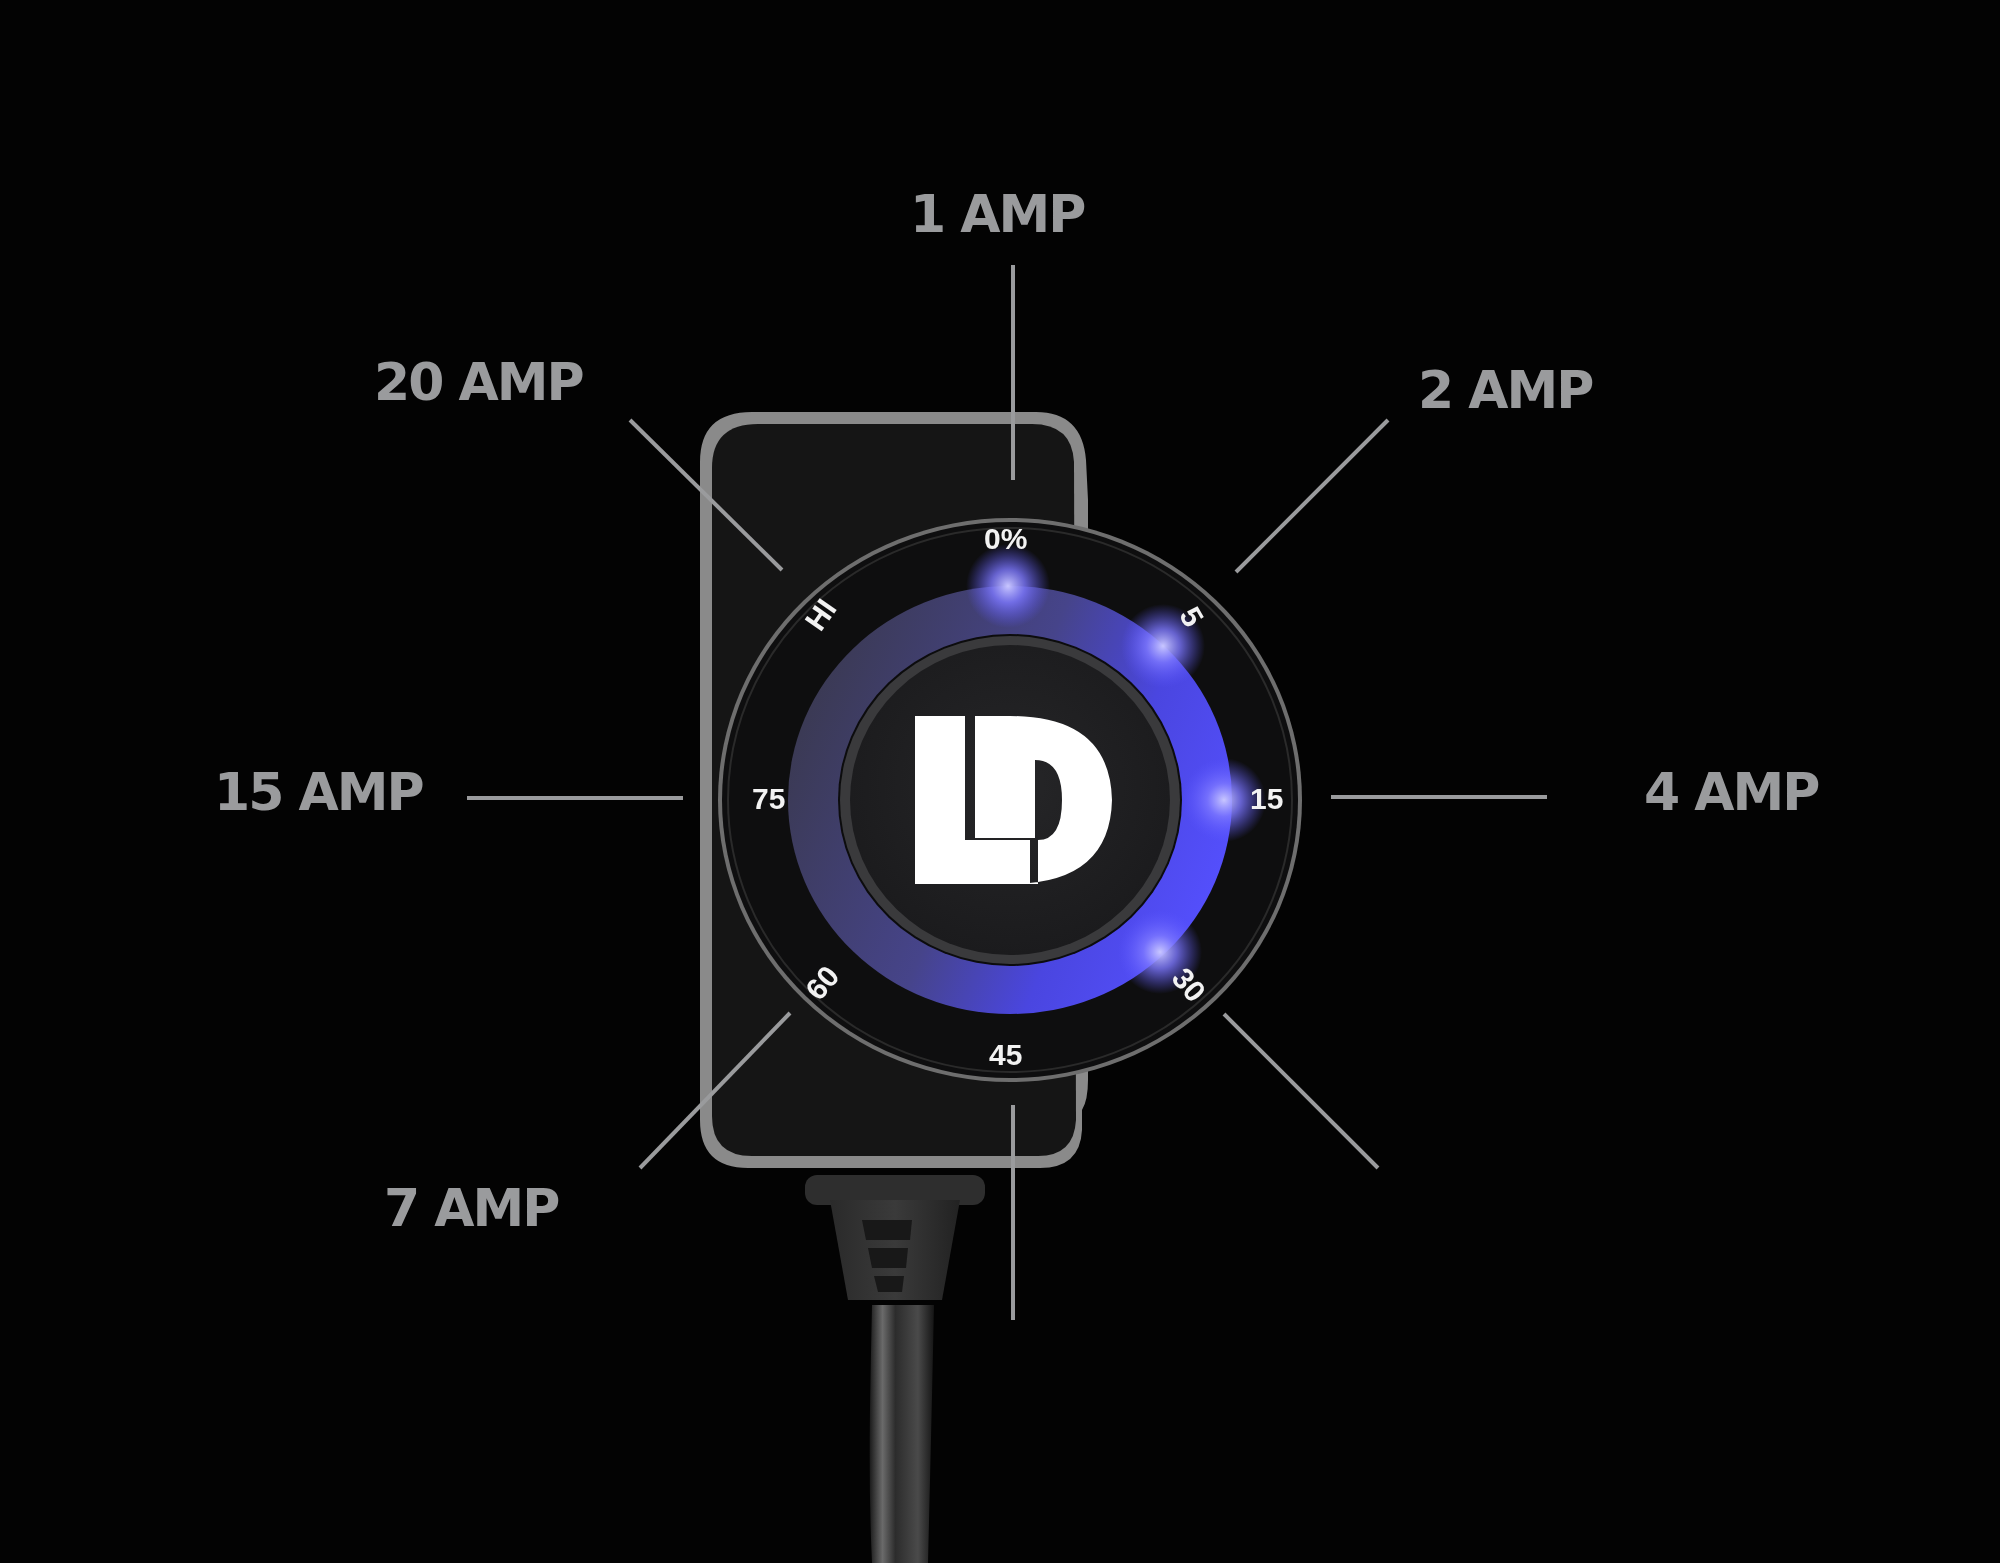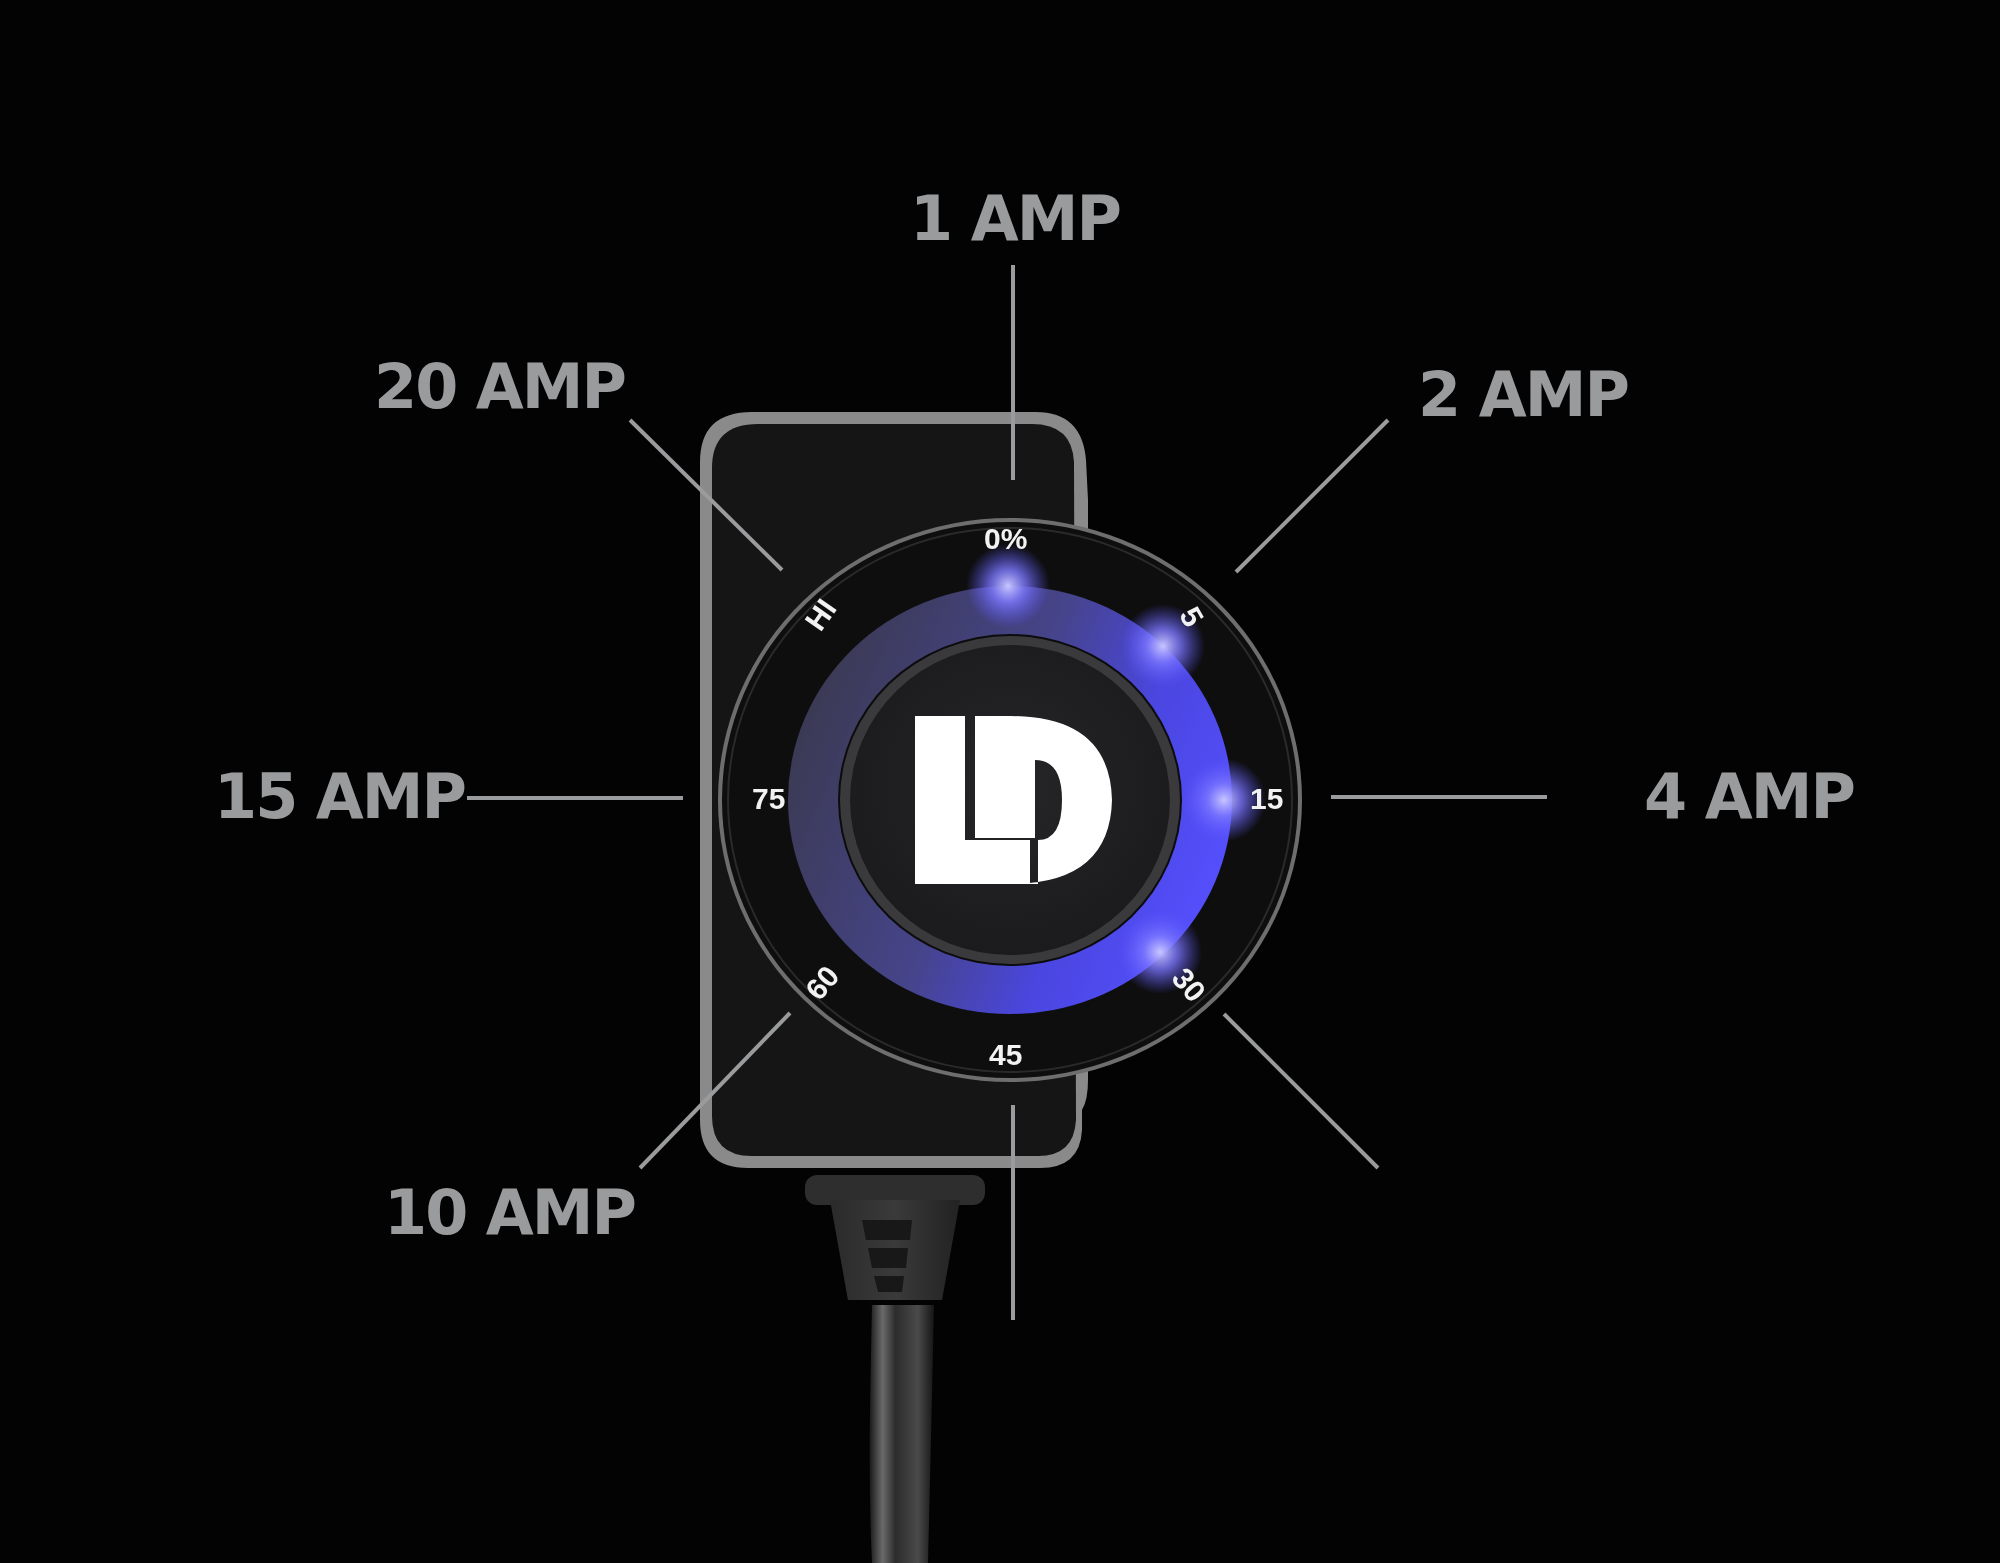--- a/index.html
+++ b/index.html
@@ -1,20 +1,20 @@
 <!DOCTYPE html>
 <html><head>
   <meta charset="utf-8">
   <style>
     html, body { margin: 0; padding: 0; background: #000; }
     body { width: 2000px; height: 1563px; position: relative; overflow: hidden;
            font-family: "DejaVu Sans", sans-serif; }
     .stage { position: absolute; inset: 0; background: #030303; }
     .amp-label { position: absolute; color: #9a9b9d; font-family: "DejaVu Sans", sans-serif;
-                 font-weight: bold; font-size: 62px; letter-spacing: -2px; line-height: 1;
+                 font-weight: bold; font-size: 52px; letter-spacing: -2px; line-height: 1;
                  white-space: nowrap; }
     svg.art { position: absolute; left: 0; top: 0; }
     .dial-text { position: absolute; color: #f2f2f2; font-family: "Liberation Sans", sans-serif;
                  font-weight: bold; font-size: 30px; line-height: 1; transform-origin: center center;
                  white-space: nowrap; }
   </style>
 </head>
 <body>
 
 <div class="stage">
@@ -121,17 +121,17 @@
       <line x1="1013" y1="1105" x2="1013" y2="1320"></line>
       <line x1="790" y1="1013" x2="640" y2="1168"></line>
       <line x1="467" y1="798" x2="683" y2="798"></line>
       <line x1="630" y1="420" x2="782" y2="570"></line>
     </g>
   </svg>
 
   <div class="amp-label" style="left:910px;top:188px;">1 AMP</div>
   <div class="amp-label" style="left:1418px;top:364px;">2 AMP</div>
   <div class="amp-label" style="left:1644px;top:766px;">4 AMP</div>
-  <div class="amp-label" style="left:384px;top:1182px;">10 AMP</div>
+  <div class="amp-label" style="left:384px;top:1182px;">7 AMP</div>
   <div class="amp-label" style="left:214px;top:766px;">15 AMP</div>
   <div class="amp-label" style="left:374px;top:356px;">20 AMP</div>
 
 </div>
 
 </body></html>

